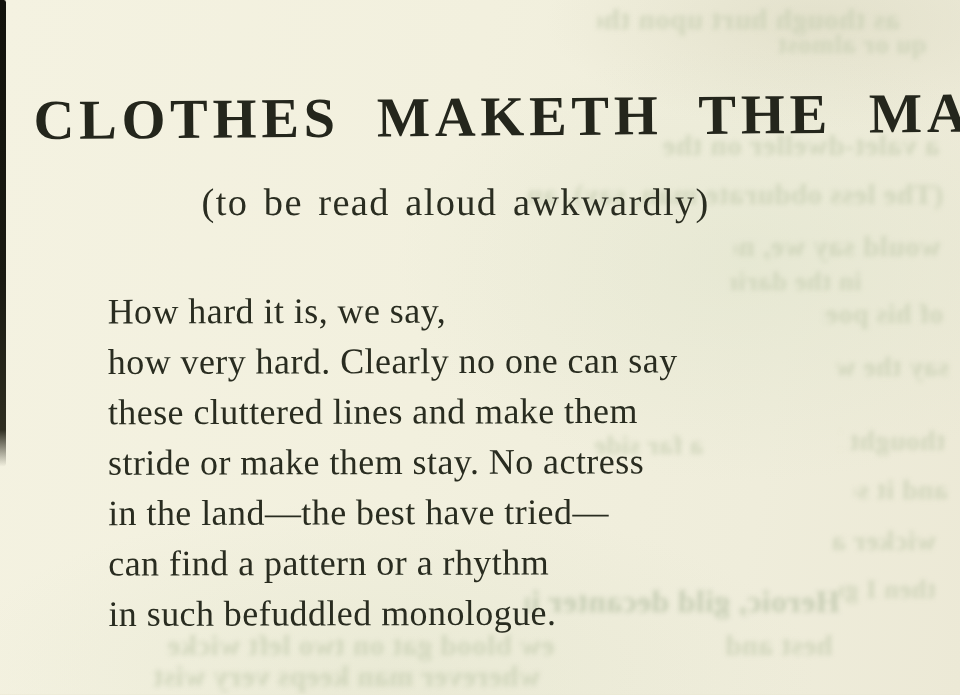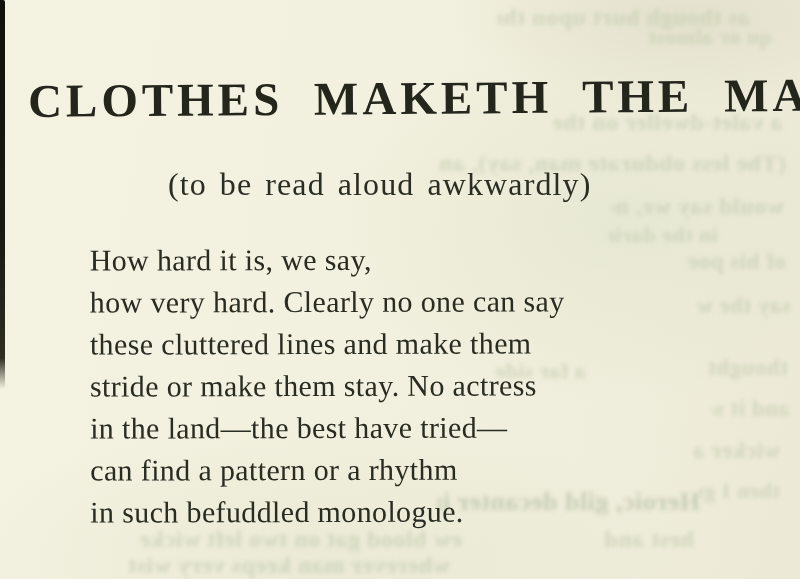--- a/index.html
+++ b/index.html
@@ -39,21 +39,21 @@
     letter-spacing: 0.085em;
     word-spacing: 0.32em;
     white-space: nowrap;
     text-align: center;
     transform: rotate(-0.45deg);
     color: #24261c;
   }
   #subtitle {
     position: absolute;
     left: 168px;
-    top: 166px;
+    top: 150px;
     font-size: 32px;
     letter-spacing: 0.035em;
     word-spacing: 0.12em;
     white-space: nowrap;
     color: #2a2d21;
   }
   #poem {
     position: absolute;
     left: 90px;
     top: 239px;

